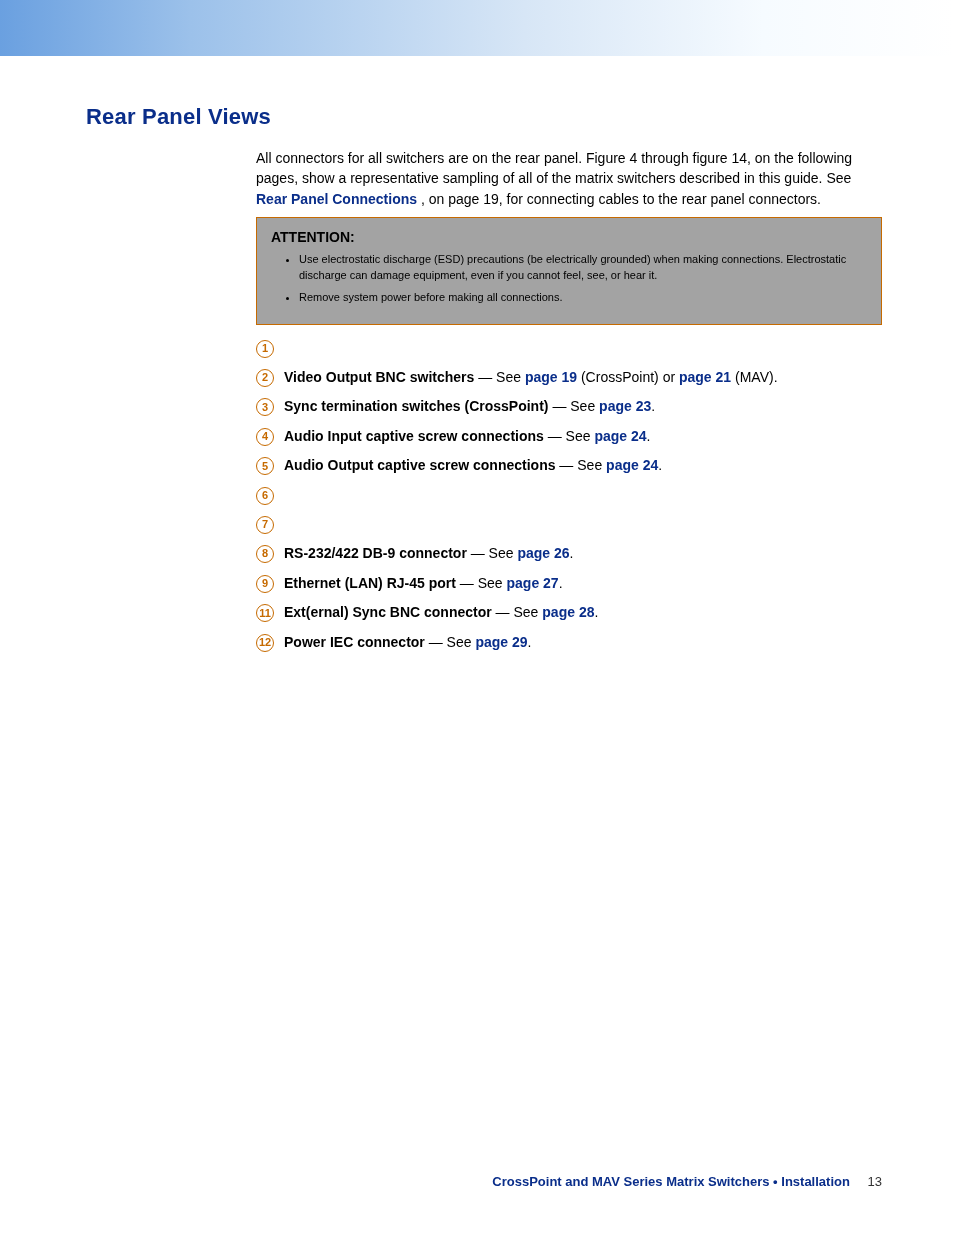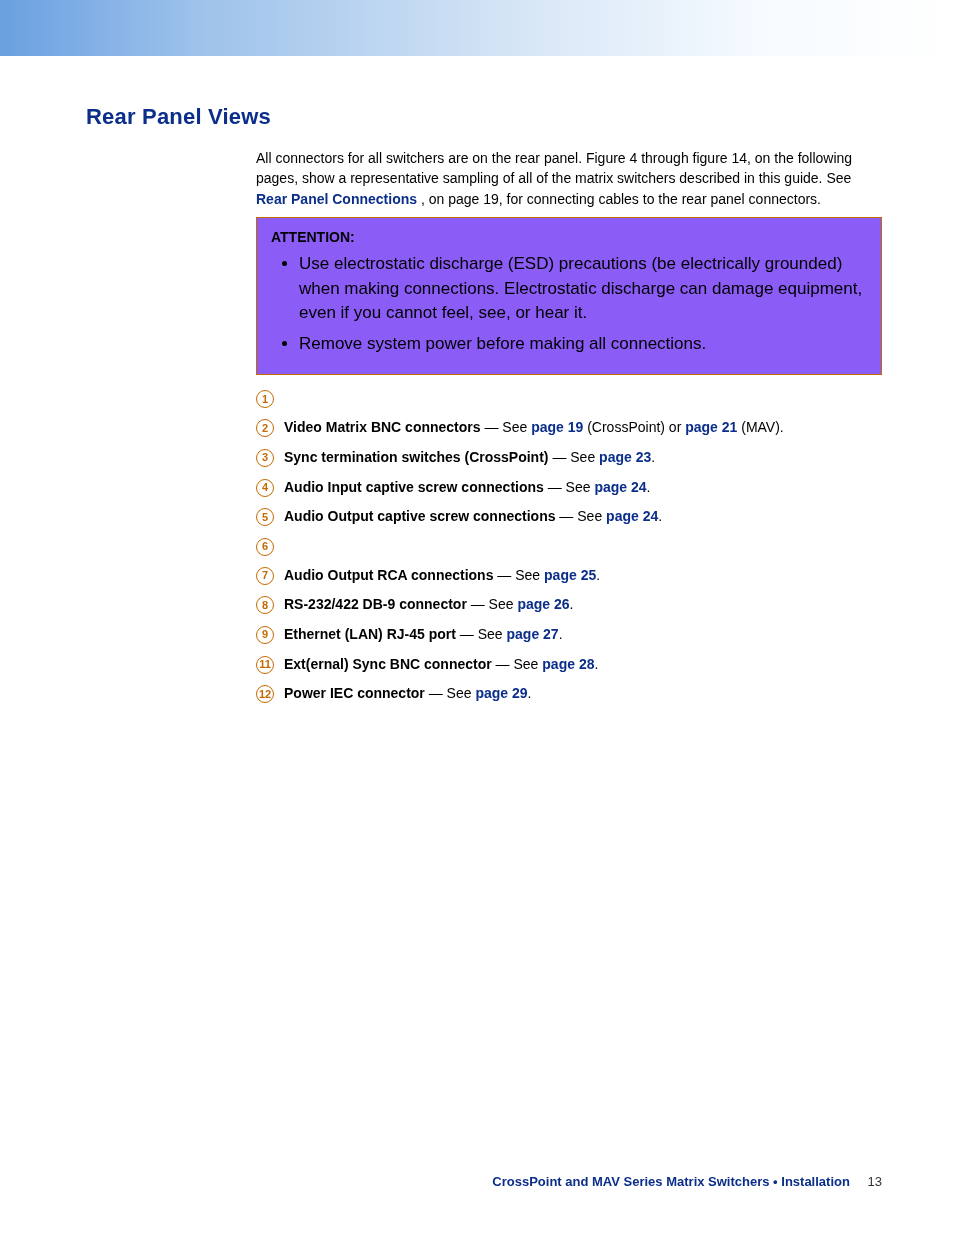--- a/index.html
+++ b/index.html
@@ -11,26 +11,26 @@
   }
   .content { position: absolute; top: 104px; left: 86px; right: 72px; }
   .section-title {
     color: #0a2e8a; font-weight: 700; font-size: 22px; letter-spacing: .2px;
     margin-bottom: 18px;
   }
   .body-col { margin-left: 170px; }
   .para { font-size: 14px; line-height: 1.45; margin-bottom: 6px; }
   .link { color: #0a2e8a; font-weight: 700; cursor: pointer; }
   .attention-box {
-    border: 1.5px solid #c66a00; background: #8b5cf6; padding: 10px 14px 12px 14px;
+    border: 1.5px solid #c66a00; background: #a3a3a3; padding: 10px 14px 12px 14px;
     margin: 8px 0 14px 0;
   }
   .attention-label { font-weight: 700; font-size: 14px; }
   .attention-box ul { list-style: disc; padding-left: 28px; margin-top: 6px; }
-  .attention-box li { font-size: 17px; line-height: 1.45; margin: 4px 0 6px 0; }
+  .attention-box li { font-size: 11px; line-height: 1.45; margin: 4px 0 6px 0; }
   .callouts { margin-top: 10px; }
   .row { display: flex; align-items: flex-start; gap: 10px; margin: 10px 0; font-size: 14px; line-height: 1.4; }
   .num-circle {
     flex: 0 0 auto; width: 18px; height: 18px; border: 1.6px solid #c66a00; border-radius: 50%;
     color: #c66a00; font-size: 11px; font-weight: 700; display: flex; align-items: center; justify-content: center;
     margin-top: 1px;
   }
   .row .bold { font-weight: 700; }
   .footer {
     position: absolute; bottom: 46px; left: 17px; right: 72px; text-align: right;
@@ -62,40 +62,39 @@
         </ul>
       </div>
 
       <div class="callouts">
 
       <div class="row">
             <span class="num-circle">1</span>
           </div>
           <div class="row">
             <span class="num-circle">2</span>
-            <span><span class="bold">Video Matrix BNC connectors</span><span> — See </span><span class="link">page 19</span><span> (CrossPoint) or </span><span class="link">page 21</span><span> (MAV).</span></span>
+            <span><span class="bold">Video Output BNC switchers</span><span> — See </span><span class="link">page 19</span><span> (CrossPoint) or </span><span class="link">page 21</span><span> (MAV).</span></span>
           </div>
           <div class="row">
             <span class="num-circle">3</span>
             <span><span class="bold">Sync termination switches (CrossPoint)</span><span> — See </span><span class="link">page 23</span><span>.</span></span>
           </div>
           <div class="row">
             <span class="num-circle">4</span>
             <span><span class="bold">Audio Input captive screw connections</span><span> — See </span><span class="link">page 24</span><span>.</span></span>
           </div>
           <div class="row">
             <span class="num-circle">5</span>
             <span><span class="bold">Audio Output captive screw connections</span><span> — See </span><span class="link">page 24</span><span>.</span></span>
           </div>
           <div class="row">
             <span class="num-circle">6</span>
           </div>
           <div class="row">
             <span class="num-circle">7</span>
-            <span><span class="bold">Audio Output RCA connections</span><span> — See </span><span class="link">page 25</span><span>.</span></span>
           </div>
           <div class="row">
             <span class="num-circle">8</span>
             <span><span class="bold">RS-232/422 DB-9 connector</span><span> — See </span><span class="link">page 26</span><span>.</span></span>
           </div>
           <div class="row">
             <span class="num-circle">9</span>
             <span><span class="bold">Ethernet (LAN) RJ-45 port</span><span> — See </span><span class="link">page 27</span><span>.</span></span>
           </div>
           <div class="row">

